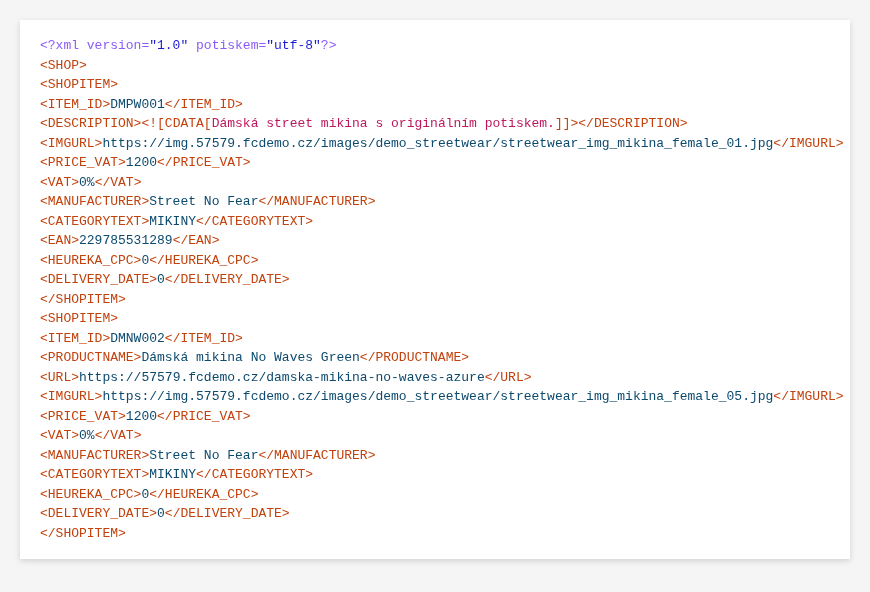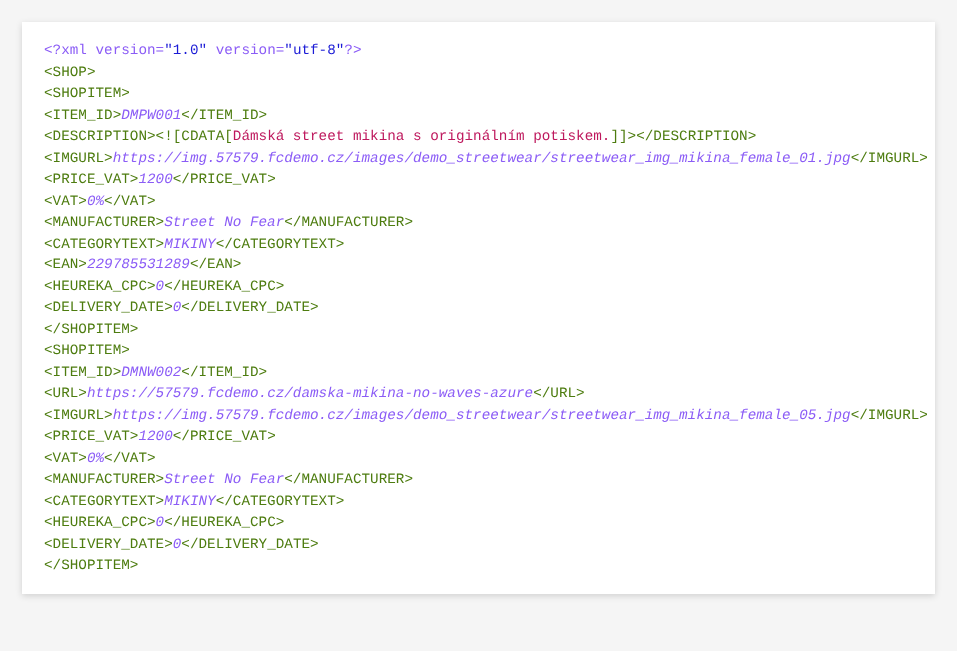--- a/index.html
+++ b/index.html
@@ -15,33 +15,33 @@
     padding: 16px 20px;
     box-shadow: 0 2px 6px rgba(0,0,0,0.15);
     width: 830px;
     box-sizing: border-box;
     white-space: nowrap;
     overflow: hidden;
   }
   .line {
     display: block;
   }
-  .tag { color: #4d7c0f; text-align: center; }
-  .txt { color: #8b5cf6; font-style: italic; }
+  .tag { color: #c2410c; text-align: center; }
+  .txt { color: #0c4a6e; }
   .str { color: #1b1bd6; }
   .cdata { color: #be185d; }
   .pi { color: #8b5cf6; }
 </style>
 </head>
 <body>
 
 <div class="code-panel">
 
   <span class="line">
-    <span class="pi">&lt;?xml version=</span><span class="str">"1.0"</span><span class="pi"> version=</span><span class="str">"utf-8"</span><span class="pi">?&gt;</span>
+    <span class="pi">&lt;?xml version=</span><span class="str">"1.0"</span><span class="pi"> potiskem=</span><span class="str">"utf-8"</span><span class="pi">?&gt;</span>
   </span>
 
   <span class="line"><span class="tag">&lt;SHOP&gt;</span></span>
 
   <span class="line"><span class="tag">&lt;SHOPITEM&gt;</span></span>
 
   <span class="line"><span class="tag">&lt;ITEM_ID&gt;</span><span class="txt">DMPW001</span><span class="tag">&lt;/ITEM_ID&gt;</span></span>
 
 
   <span class="line"><span class="tag">&lt;DESCRIPTION&gt;</span><span class="tag">&lt;![CDATA[</span><span class="cdata">Dámská street mikina s originálním potiskem.</span><span class="tag">]]&gt;</span><span class="tag">&lt;/DESCRIPTION&gt;</span></span>
@@ -62,20 +62,21 @@
   <span class="line"><span class="tag">&lt;HEUREKA_CPC&gt;</span><span class="txt">0</span><span class="tag">&lt;/HEUREKA_CPC&gt;</span></span>
 
   <span class="line"><span class="tag">&lt;DELIVERY_DATE&gt;</span><span class="txt">0</span><span class="tag">&lt;/DELIVERY_DATE&gt;</span></span>
 
   <span class="line"><span class="tag">&lt;/SHOPITEM&gt;</span></span>
 
   <span class="line"><span class="tag">&lt;SHOPITEM&gt;</span></span>
 
   <span class="line"><span class="tag">&lt;ITEM_ID&gt;</span><span class="txt">DMNW002</span><span class="tag">&lt;/ITEM_ID&gt;</span></span>
 
+  <span class="line"><span class="tag">&lt;PRODUCTNAME&gt;</span><span class="txt">Dámská mikina No Waves Green</span><span class="tag">&lt;/PRODUCTNAME&gt;</span></span>
 
 
   <span class="line"><span class="tag">&lt;URL&gt;</span><span class="txt">https://57579.fcdemo.cz/damska-mikina-no-waves-azure</span><span class="tag">&lt;/URL&gt;</span></span>
 
   <span class="line"><span class="tag">&lt;IMGURL&gt;</span><span class="txt">https://img.57579.fcdemo.cz/images/demo_streetwear/streetwear_img_mikina_female_05.jpg</span><span class="tag">&lt;/IMGURL&gt;</span></span>
 
   <span class="line"><span class="tag">&lt;PRICE_VAT&gt;</span><span class="txt">1200</span><span class="tag">&lt;/PRICE_VAT&gt;</span></span>
 
   <span class="line"><span class="tag">&lt;VAT&gt;</span><span class="txt">0%</span><span class="tag">&lt;/VAT&gt;</span></span>
 

